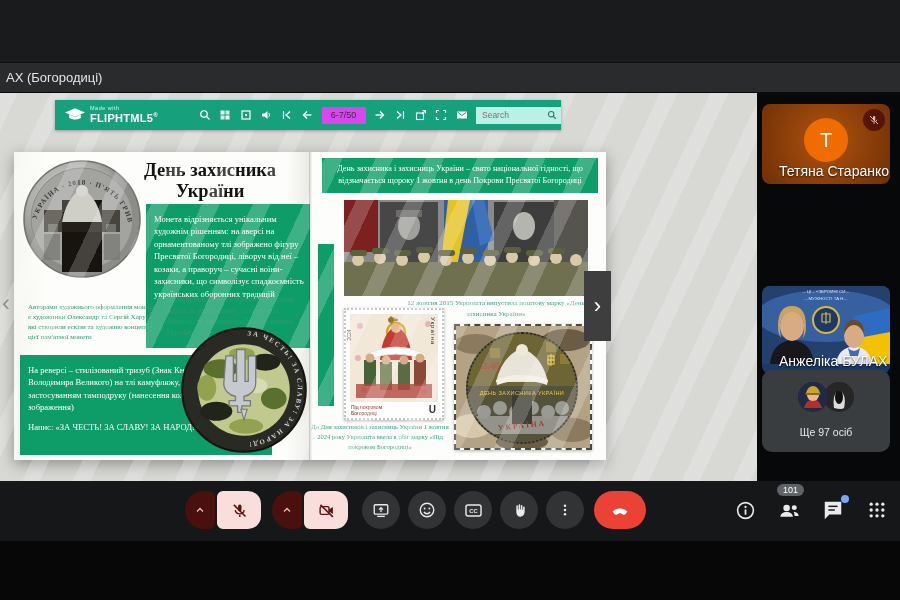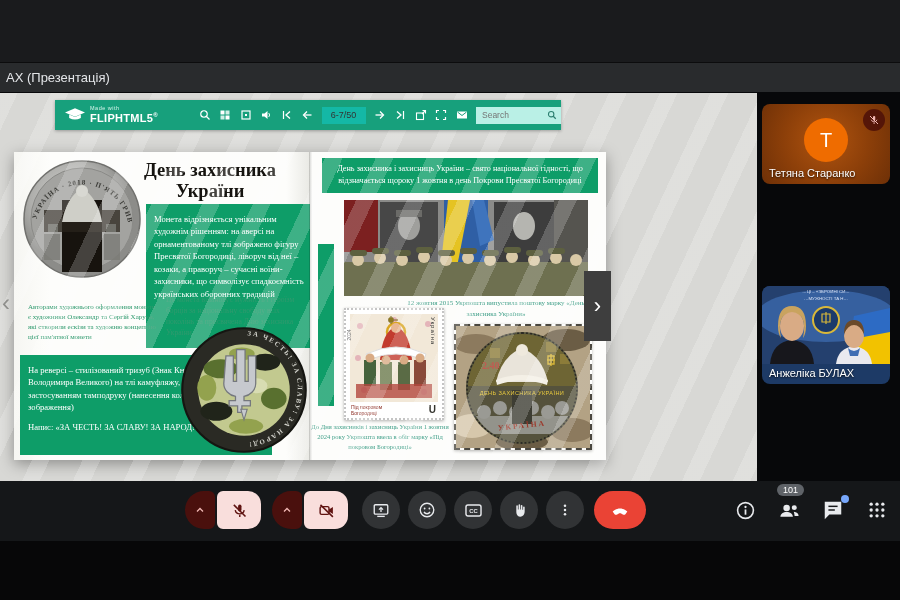--- a/index.html
+++ b/index.html
@@ -20,21 +20,21 @@
   
   .flip-toolbar{left:55px;top:7px;width:506px;height:30px;background:#17a07c;display:flex;align-items:center;
      box-shadow:0 1px 3px rgba(0,0,0,.3);z-index:4;}
   .flip-logo{display:flex;align-items:center;margin-left:10px;margin-right:14px;}
   .flip-logo .cap{width:20px;height:14px;margin-right:5px;}
   .flip-logo .words{display:flex;flex-direction:column;line-height:1;}
   .flip-logo .madewith{color:#d8f4ec;font-size:5.5px;letter-spacing:.5px;}
   .flip-logo .brand{color:#fff;font-size:11px;font-weight:bold;letter-spacing:.3px;}
   .tb-btn{width:20px;height:20px;display:flex;align-items:center;justify-content:center;margin:0 1.5px;cursor:pointer;}
   .tb-btn svg{display:block;}
-  .page-ind{width:44px;height:17px;border:none;background:#14b8a6;color:#333;font-size:9px;text-align:center;
+  .page-ind{width:44px;height:17px;border:none;background:#d946ef;color:#333;font-size:9px;text-align:center;
      margin:0 4px;padding:0;font-family:"Liberation Sans",sans-serif;}
   .flip-search{margin-left:4px;display:flex;align-items:center;background:#baf0e6;height:17px;width:88px;padding:0 4px;}
   .flip-search input{flex:1;border:none;background:transparent;font-size:8.5px;color:#2c7f70;outline:none;width:60px;
      font-family:"Liberation Sans",sans-serif;}
 
   
   .book{left:14px;top:59px;width:592px;height:308px;background:#fcfcfa;box-shadow:0 4px 14px rgba(0,0,0,.35);}
   .page{position:absolute;top:0;height:308px;width:296px;overflow:hidden;}
   .page.left{left:0;background:linear-gradient(90deg,#f6f6f2 0,#fdfdfb 12%,#fdfdfb 92%,#e9e9e4 100%);}
   .page.right{left:296px;background:linear-gradient(90deg,#ececе6 0,#fdfdfb 6%,#fdfdfb 100%);background-color:#fdfdfb;}
@@ -74,32 +74,32 @@
   .rs-country{position:absolute;left:0;bottom:12px;width:100%;text-align:center;color:#9c3a2c;font-size:7.5px;
      font-weight:bold;letter-spacing:2px;transform:rotate(-6deg);}
 
   
   .nav-right{left:584px;top:178px;width:27px;height:70px;background:#3e3e3e;color:#fff;display:flex;
      align-items:center;justify-content:center;font-size:22px;cursor:pointer;z-index:5;}
   .nav-left{left:2px;top:196px;color:#8f8f8c;font-size:24px;z-index:5;cursor:pointer;}
 
   
   .tile{left:762px;width:128px;border-radius:8px;overflow:hidden;}
-  .tile .name{position:absolute;left:7px;bottom:5px;color:#fff;font-size:11px;text-shadow:0 1px 2px rgba(0,0,0,.8);white-space:nowrap;}
+  .tile .name{position:absolute;left:17px;bottom:5px;color:#fff;font-size:14px;text-shadow:0 1px 2px rgba(0,0,0,.8);white-space:nowrap;}
   .t1{top:104px;height:80px;background:radial-gradient(circle at 50% 45%,#b0540f 0%,#8c3f09 55%,#6e3007 100%);}
   .t1 .avatar{position:absolute;left:42px;top:14px;width:44px;height:44px;border-radius:50%;background:#ef6c00;
      color:#fff;font-size:20px;display:flex;align-items:center;justify-content:center;}
   .mic-badge{position:absolute;right:5px;top:5px;width:22px;height:22px;border-radius:50%;background:rgba(76,15,8,.85);
      display:flex;align-items:center;justify-content:center;}
   .t2{top:190px;height:90px;border:3px solid #7fa7f2;border-radius:11px;box-shadow:0 0 0 1px #1a2b4d;background:#9d7c5c;}
   .t2 .vid{position:absolute;inset:0;border-radius:8px;overflow:hidden;}
   .audio-badge{position:absolute;right:4px;top:4px;width:20px;height:20px;border-radius:50%;background:#d3e3fd;
      display:flex;align-items:center;justify-content:center;gap:1.5px;}
   .audio-badge i{display:block;width:2.5px;background:#0b57d0;border-radius:2px;}
-  .t3{top:286px;height:98px;background:#1d3a66;}
+  .t3{top:286px;height:88px;background:#1d3a66;}
   .t3 .btxt{position:absolute;left:0;top:3px;width:100%;text-align:center;color:#e9f0ff;font-size:4.4px;line-height:1.5;opacity:.9;}
   .t4{top:370px;height:82px;background:#3a3d40;border-radius:10px;}
   .t4 .avs{position:absolute;left:0;top:12px;width:100%;display:flex;justify-content:center;}
   .t4 .av{width:30px;height:30px;border-radius:50%;overflow:hidden;position:relative;}
   .t4 .more-label{position:absolute;left:0;bottom:14px;width:100%;text-align:center;color:#e6e8ea;font-size:10.5px;}
 
   
   .bottom-bar{left:0;top:481px;width:900px;height:60px;background:#151719;}
   .bottom-void{left:0;top:541px;width:900px;height:59px;background:#070708;}
   .ctrls{position:absolute;left:185px;top:10px;display:flex;align-items:center;}
@@ -119,21 +119,21 @@
   .blue-dot{position:absolute;top:-2px;right:-3px;width:8px;height:8px;border-radius:50%;background:#77a7fb;}
 </style>
 </head>
 <body>
 
 <div class="stage">
 
   <div class="abs top-void"></div>
 
   <div class="abs share-header">
-    <span>AX (Презентація)</span>
+    <span>AX (Богородиці)</span>
   </div>
 
   <div class="abs share-area">
 
     <div class="abs flip-toolbar">
       <div class="flip-logo">
         <svg class="cap" viewBox="0 0 24 16">
           <polygon points="12,0 24,5 12,10 0,5" fill="#fff"></polygon>
           <path d="M5,7.5 v4 q7,4 14,0 v-4 l-7,3 z" fill="#fff"></path>
         </svg>
@@ -458,20 +458,41 @@
         <path d="M82,48 q0,-14 10,-14 q10,0 10,14 q-4,-9 -10,-9 q-6,0 -10,9" fill="#6b4a2a"></path>
       </g>
     </svg>
     <div class="btxt">
       <div>…ЦІ – «ЗБРОЙНІ СИ…</div>
       <div>…МУЖНОСТІ ТА Н…</div>
     </div>
     <span class="name">Анжеліка БУЛАХ</span>
   </div>
 
+  <div class="abs tile t4">
+    <div class="avs">
+      <div class="av" style="background:#1f2a44;z-index:1">
+        <svg width="30" height="30" viewBox="0 0 30 30">
+            <circle cx="15" cy="15" r="15" fill="#1f2a44"></circle>
+          <path d="M6,26 q2,-8 9,-9 q7,1 9,9 z" fill="#b3302a"></path>
+          <circle cx="15" cy="13" r="6" fill="#e8b793"></circle>
+          <path d="M8,11 q2,-7 7,-7 q5,0 7,7 l-14,0" fill="#caa52a"></path>
+          <path d="M7,11 h16 l-1,2 h-14 z" fill="#8a6a1a"></path>
+          </svg>
+      </div>
+      <div class="av" style="background:#262626;margin-left:-4px">
+        <svg width="30" height="30" viewBox="0 0 30 30">
+            <circle cx="15" cy="15" r="15" fill="#262626"></circle>
+          <path d="M10,26 q-2,-14 5,-18 q8,4 5,18 q-2,2 -10,0" fill="#dcdcdc"></path>
+          <ellipse cx="15" cy="15" rx="4" ry="7" fill="#111"></ellipse>
+          </svg>
+      </div>
+    </div>
+    <span class="more-label">Ще 97 осіб</span>
+  </div>
 
   <div class="abs bottom-bar">
     <div class="ctrls">
       <div class="grp">
         <div class="seg-ch">
           <svg width="12" height="12" viewBox="0 0 24 24">
               <polyline points="6,15 12,9 18,15" fill="none" stroke="#f2b8b5" stroke-width="2.6"></polyline>
             </svg>
         </div>
         <div class="seg-main">

